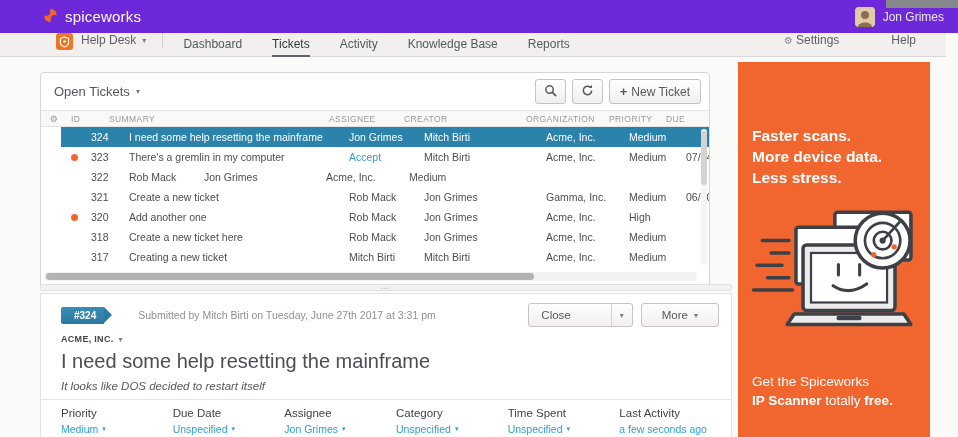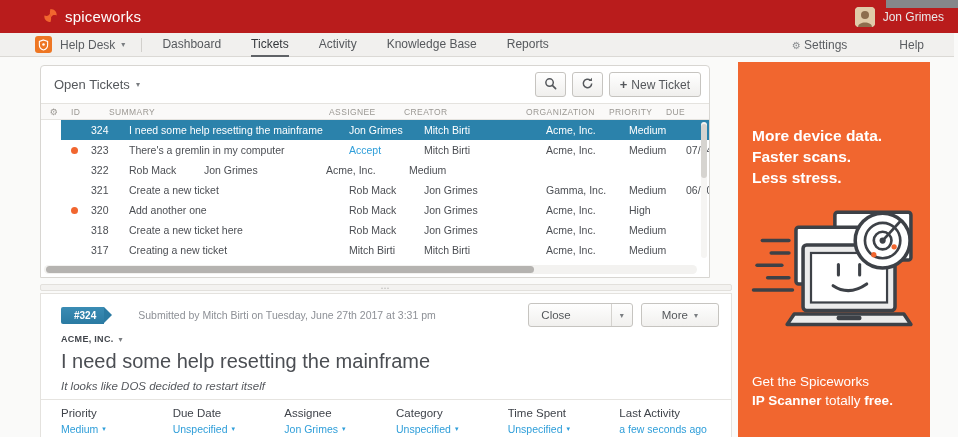--- a/index.html
+++ b/index.html
@@ -1,44 +1,44 @@
 <!DOCTYPE html>
 <html><head>
 <meta charset="utf-8">
 <style>
   * { margin:0; padding:0; box-sizing:border-box; }
   html,body { width:958px; height:437px; overflow:hidden; }
   body { font-family:"Liberation Sans",sans-serif; background:#fafaf9; position:relative; color:#4b4e53; }
 
   
-  .topbar { position:absolute; top:0; left:0; right:0; height:33px; background:#b91c1c;
+  .topbar { position:absolute; top:0; left:0; right:0; height:33px; background:#6d28d9;
             display:flex; align-items:center; padding:0 14px 0 42px; }
   .brand { display:flex; align-items:center; gap:6px; color:#fdfdfd; font-size:15px; letter-spacing:.2px; }
   .topbar .spacer { flex:1; }
   .userbox { display:flex; align-items:center; gap:8px; color:#e9e9e9; font-size:12px; }
   .avatar { width:20px; height:20px; border-radius:4px; overflow:hidden; background:#e3cfae; }
   .topbar-artifact { position:absolute; right:0; top:0; width:72px; height:8px; background:#85878a; }
 
   
-  .navbar { position:absolute; top:33px; left:0; right:4px; height:24px; background:#f1f0ee;
-            border-bottom:1px solid #dbd9d5; display:flex; align-items:center; padding-left:35px;
+  .navbar { position:absolute; top:33px; left:0; right:12px; height:24px; background:#f1f0ee;
+            border-bottom:1px solid #dbd9d5; display:flex; align-items:flex-start; padding-left:56px;
             font-size:12px; color:#5a5d61; }
   .appicon { width:17px; height:17px; background:#ee7623; border-radius:3px; display:flex;
              align-items:center; justify-content:center; margin-right:8px; }
   .app-label { display:flex; align-items:center; gap:6px; cursor:default; }
   .caret { font-size:8px; color:#7a7d81; font-family:"DejaVu Sans",sans-serif; }
   .nav-sep { width:1px; height:14px; background:#d2d0cc; margin:0 20px 0 16px; }
   .nav-item { height:24px; line-height:23px; margin-right:30px; color:#55585c; }
   .nav-item.active { color:#34373b; border-bottom:2px solid #5f6266; }
   .navbar .spacer { flex:1; }
   .nav-right { display:flex; align-items:center; gap:52px; padding-right:30px; }
   .gear-glyph { font-family:"DejaVu Sans",sans-serif; font-size:10px; color:#8a8d90; margin-right:3px; }
 
   
-  .ticket-panel { position:absolute; left:40px; top:65px; width:670px; height:213px; background:#fff;
+  .ticket-panel { position:absolute; left:40px; top:72px; width:670px; height:213px; background:#fff;
                   border:1px solid #d8d6d2; border-radius:4px 4px 0 0; }
   .panel-header { height:37px; display:flex; align-items:center; padding:0 8px 0 13px; }
   .filter { font-size:13px; color:#55585c; display:flex; align-items:center; gap:6px; }
   .panel-header .spacer { flex:1; }
   .tool-btn { height:25px; min-width:31px; border:1px solid #c6c4c0; border-radius:3px;
               background:linear-gradient(#ffffff,#f0efed); display:flex; align-items:center;
               justify-content:center; font-size:12px; color:#54575b; margin-left:6px; padding:0 6px; }
   .new-btn { padding:0 10px; gap:4px; }
   .plus { font-weight:bold; font-size:13px; }
 
@@ -348,22 +348,22 @@
     <div class="field-label">Last Activity</div>
     <div class="field-value">
       <span class="field-value-text">a few seconds ago</span>
 
     </div>
   </div>
   </div>
 
 <div class="ad">
   <div class="ad-headline">
+    <div>Faster scans.</div>
     <div>More device data.</div>
-    <div>Faster scans.</div>
     <div>Less stress.</div>
   </div>
   <svg class="ad-art" width="168" height="126" viewBox="0 0 190 142">
     <g stroke="#3d4147" stroke-width="4" stroke-linecap="round">
       <line x1="14" y1="40" x2="44" y2="40"></line>
       <line x1="24" y1="54" x2="44" y2="54"></line>
       <line x1="8" y1="68" x2="36" y2="68"></line>
       <line x1="20" y1="82" x2="44" y2="82"></line>
       <line x1="4" y1="96" x2="48" y2="96"></line>
     </g>

